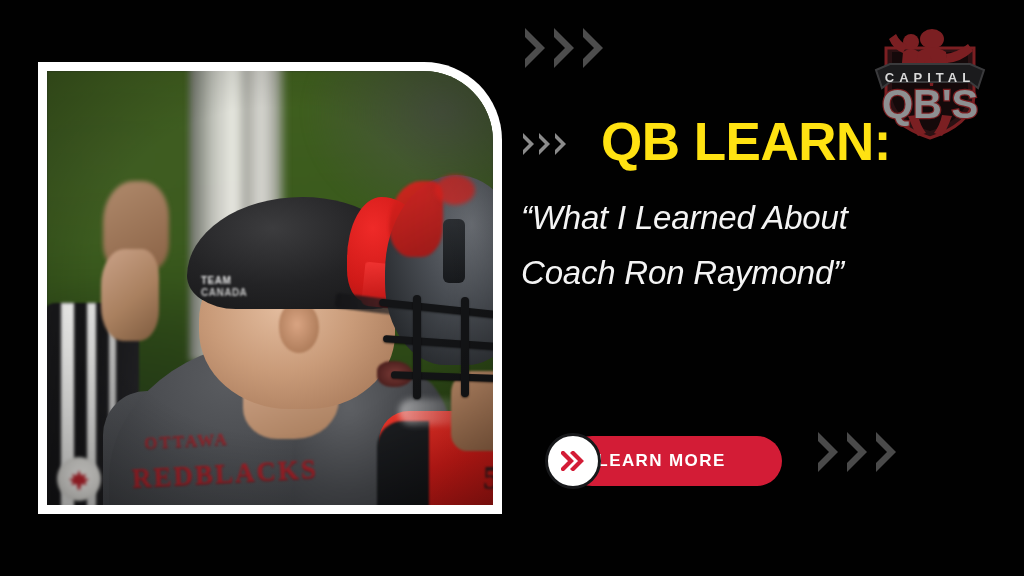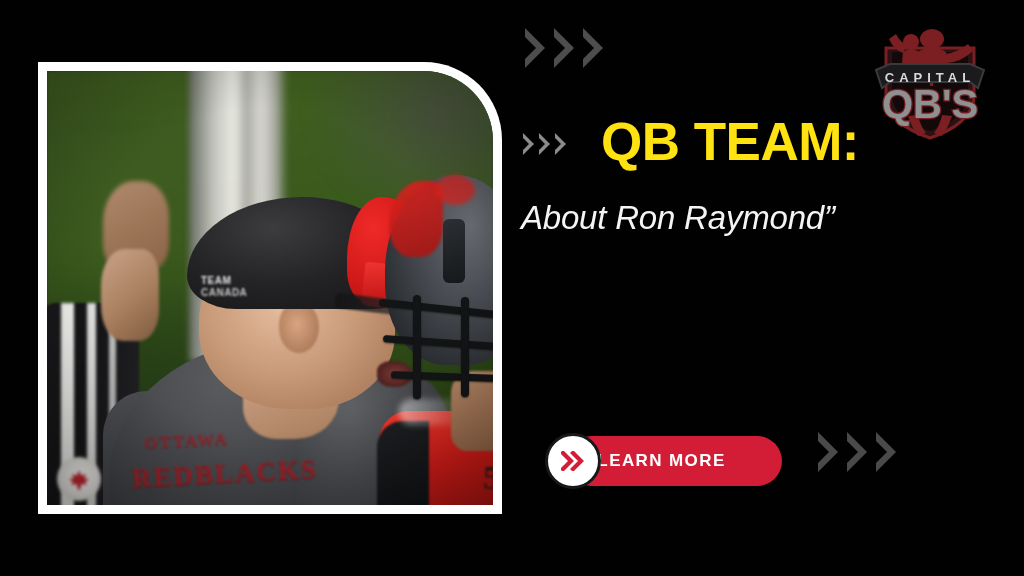--- a/index.html
+++ b/index.html
@@ -436,24 +436,25 @@
 
     <text x="68" y="106" text-anchor="middle" font-family="Liberation Sans, sans-serif" font-size="40" font-weight="bold" fill="#8E9092" stroke="#7B1F22" stroke-width="2.5" paint-order="stroke">QB'S</text>
   </svg>
 </div>
 
 <div class="chev-row chev-title">
   <div class="chev-sm"></div>
   <div class="chev-sm"></div>
   <div class="chev-sm"></div>
 </div>
-<div class="title">QB TEAM:</div>
+<div class="title">QB LEARN:</div>
 
 <div class="subtitle">
-  <span class="sline">About Ron Raymond”</span>
+  <span class="sline">“What I Learned About</span>
+  <span class="sline">Coach Ron Raymond”</span>
 </div>
 
 <div class="cta">
   <div class="cta-pill">
     <span class="cta-label">LEARN MORE</span>
   </div>
   <div class="cta-circle">
     <svg width="24" height="20" viewBox="0 0 24 20" xmlns="http://www.w3.org/2000/svg" aria-hidden="true">
       <path d="M2 2 L10 10 L2 18" stroke="#D31C36" stroke-width="4.2" fill="none" stroke-linecap="square"></path>
       <path d="M12 2 L20 10 L12 18" stroke="#D31C36" stroke-width="4.2" fill="none" stroke-linecap="square"></path>

